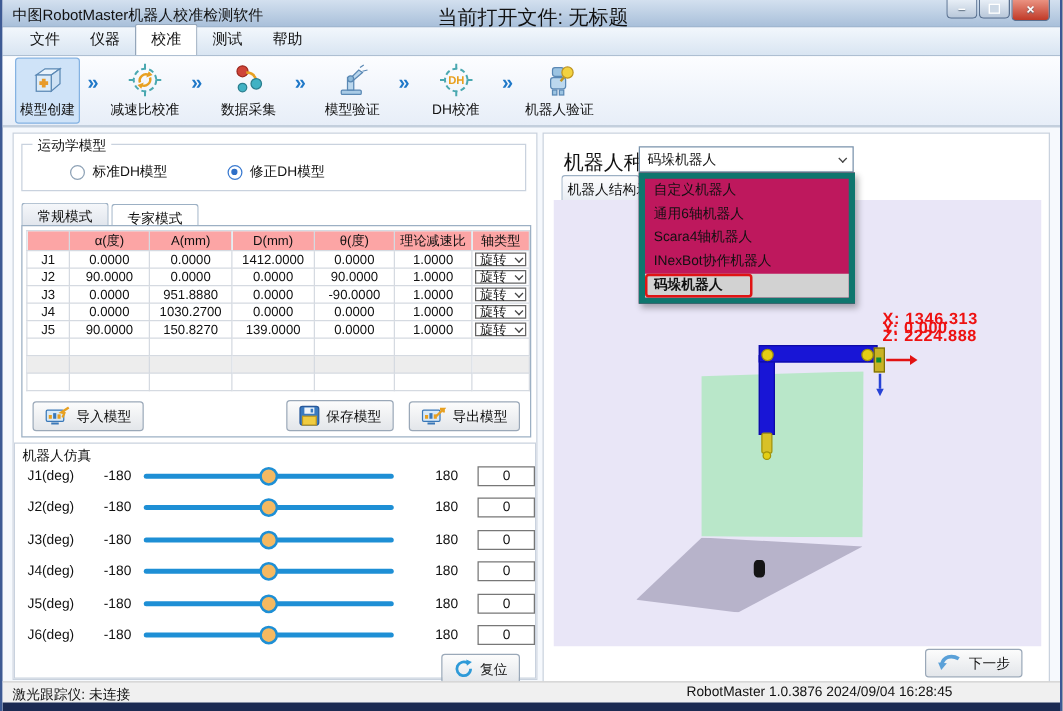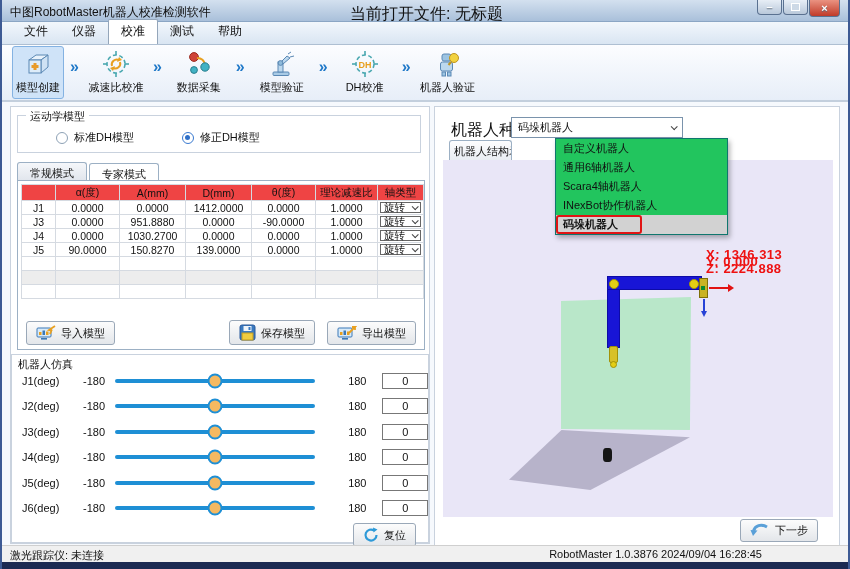--- a/index.html
+++ b/index.html
@@ -50,21 +50,21 @@
   .radio{ width:12px; height:12px; border:1px solid #8ea2b6; border-radius:50%; background:#fff; position:relative; }
   .radio.checked{ border-color:#3a7ad0; }
   .radio.checked::after{ content:""; position:absolute; left:2.5px; top:2.5px; width:5px; height:5px; border-radius:50%; background:#2e6fc8; }
   .mode-tabs{ position:absolute; left:6px; top:55px; display:flex; }
   .mtab{ padding:3px 12px 2px; border:1px solid #9cb0c4; border-bottom:none; border-radius:3px 3px 0 0;
     background:linear-gradient(#f5f7fa,#dde2ea); margin-right:2px; font-size:11px; }
   .mtab.active{ background:#fff; position:relative; top:1px; padding-bottom:3px; }
   .tab-panel{ position:absolute; left:6px; top:73px; width:408px; height:170px; border:1px solid #9cb0c4; background:#fff; }
   table.dh{ border-collapse:collapse; table-layout:fixed; width:402px; margin:3px; }
   table.dh th, table.dh td{ border:1px solid #d5dae1; font-weight:normal; font-size:10.5px; text-align:center; height:14px; padding:0; overflow:hidden; white-space:nowrap;}
-  table.dh th{ background:#ef4444; height:16px; }
+  table.dh th{ background:#fca5a5; height:16px; }
   table.dh .c0{ width:34px; } .c1{ width:64px;} .c2{width:66px;} .c3{width:66px;} .c4{width:64px;} .c5{width:62px;} .c6{width:46px;margin-left:32px;}
   tr.empty-g td{ background:#ededed; }
   .axis-select{ display:flex; align-items:center; justify-content:space-between; border:1px solid #666; margin:1px 2px; padding:0 3px; height:11px; background:#fff;}
   .chev{ width:5px; height:5px; border-right:1.5px solid #444; border-bottom:1.5px solid #444; transform:rotate(45deg) translateY(-1px); }
   .model-btn-row{ position:absolute; left:0; bottom:4px; width:100%; display:flex; gap:12px; padding:0 8px; align-items:center;}
   .btn{ display:inline-flex; align-items:flex-end; gap:5px; padding:3px 9px; font-size:11px;
     background:linear-gradient(#fcfcfc,#e3e6ea); border:1px solid #9aa8b8; border-radius:3px; }
   .btn-save{ margin-left:auto; }
   .sim-group{ left:0px; top:247px; width:418px; height:189px; border-left:none; border-right:none; border:1px solid #c9d2de;}
   .sim-title{ position:absolute; left:6px; top:2px; font-size:11px; }
@@ -103,22 +103,22 @@
   .eff-core{ position:absolute; left:258px; top:126px; width:4px; height:4px; background:#0a8a30; }
   .ax-red{ position:absolute; left:266px; top:127px; width:19px; height:2px; background:#e21212; }
   .ax-red-head{ position:absolute; left:285px; top:124px; width:0; height:0; border-left:6px solid #e21212; border-top:4px solid transparent; border-bottom:4px solid transparent;}
   .ax-blue{ position:absolute; left:260px; top:139px; width:2px; height:12px; background:#2742d6; }
   .ax-blue-head{ position:absolute; left:258px; top:151px; width:0; height:0; border-top:6px solid #2742d6; border-left:3.5px solid transparent; border-right:3.5px solid transparent;}
   .coord{ position:absolute; left:263px; font-weight:bold; font-size:13px; color:#ee1111; letter-spacing:0.5px; line-height:13px;}
   .cx{ top:88px; } .cy{ top:95px; } .cz{ top:102px; }
   .pillar{ position:absolute; left:160px; top:288px; width:9px; height:14px; background:#151515; border-radius:3px/4px; }
   .next-btn{ position:absolute; right:21px; bottom:4px; }
   
-  .dropdown{ position:absolute; left:76px; top:31px; width:173px; background:#22c55e;
-    border:1px solid #0f766e; box-shadow:2px 3px 5px rgba(0,0,0,.3); z-index:30;margin-left:44px; }
+  .dropdown{ position:absolute; left:76px; top:31px; width:173px; background:#be185d;
+    border:5px solid #0f766e; box-shadow:2px 3px 5px rgba(0,0,0,.3); z-index:30; }
   .dd-item{ position:relative; height:19px; line-height:19px; padding-left:7px; font-size:11px; white-space:nowrap;}
   .dd-item.hl{ background:#d2d2d2; font-weight:bold; }
   .redbox{ position:absolute; left:0; top:0; width:86px; height:19px; border:2px solid #e01414; border-radius:3px; }
   
   .statusbar{ position:absolute; left:0; top:545px; width:100%; height:17px; background:#f0f0f0;
     border-top:1px solid #cfcfcf; font-size:11px; }
   .sb-left{ position:absolute; left:8px; top:2px; }
   .sb-right{ position:absolute; right:86px; top:2px; }
   .bottom-strip{ position:absolute; left:0; top:562px; width:100%; height:7px; background:#1b2a52; }
 </style>
@@ -253,20 +253,34 @@
           <th class="c4">θ(度)</th>
           <th class="c5">理论减速比</th>
           <th class="c6">轴类型</th>
         </tr>
         <tr>
           <td>J1</td>
           <td>0.0000</td>
           <td>0.0000</td>
           <td>1412.0000</td>
           <td>0.0000</td>
+          <td>1.0000</td>
+          <td>
+                <div class="axis-select">
+                  <span>旋转</span>
+                  <span class="chev"></span>
+                </div>
+              </td>
+        </tr>
+        <tr>
+          <td>J2</td>
+          <td>90.0000</td>
+          <td>0.0000</td>
+          <td>0.0000</td>
+          <td>90.0000</td>
           <td>1.0000</td>
           <td>
                 <div class="axis-select">
                   <span>旋转</span>
                   <span class="chev"></span>
                 </div>
               </td>
         </tr>
         <tr>
           <td>J3</td>

